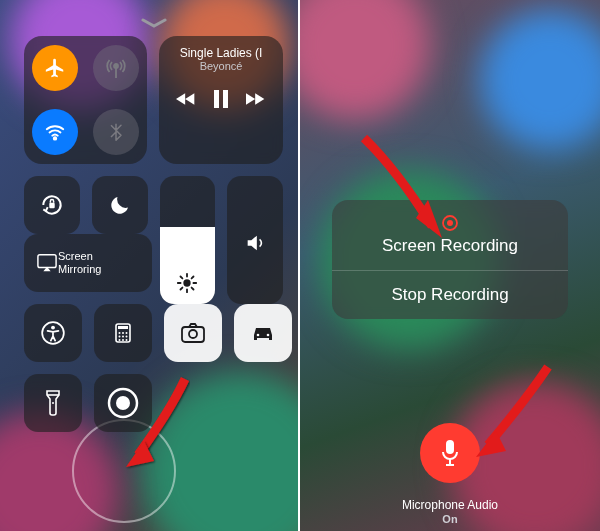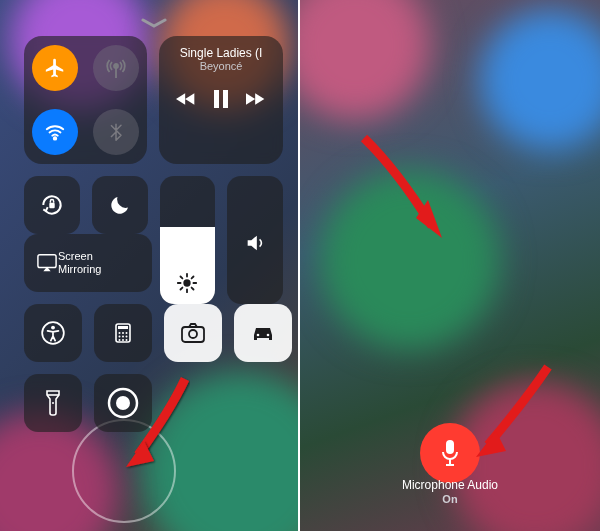--- a/index.html
+++ b/index.html
@@ -137,21 +137,21 @@
   .rec-row + .rec-row { border-top:1px solid rgba(255,255,255,0.2); }
   .rec-icon-wrap { display:flex; align-items:center; justify-content:center; gap:6px; }
 
   .mic-btn {
     position:absolute; bottom:48px; left:50%; transform:translateX(-50%);
     width:60px; height:60px; border-radius:50%;
     background:#ff3b30;
     display:flex; align-items:center; justify-content:center;
   }
   .mic-label {
-    position:absolute; bottom:26px; left:0; right:0;
+    position:absolute; bottom:6px; left:0; right:0;
     text-align:center; color:#fff; font-size:12px;
   }
   .mic-label .sub { font-size:11px; color:#d0d0d6; display:block; margin-top:1px;font-weight:bold; }
 
   svg { display:block; }
 </style>
 </head>
 <body>
 
 <div class="panel panel-left">
@@ -358,20 +358,32 @@
 
 <div class="panel panel-right">
   <div class="panel-bg">
     <div class="blob b5"></div>
       <div class="blob b6"></div>
       <div class="blob b7"></div>
       <div class="blob b8"></div>
   </div>
 
   <div class="right-content">
+    <div class="rec-panel">
+      <div class="rec-row">
+        <div class="rec-icon-wrap">
+          <svg width="18" height="18" viewBox="0 0 18 18">
+              <circle cx="9" cy="9" r="7" stroke="#ff3b30" stroke-width="1.8" fill="none"></circle>
+              <circle cx="9" cy="9" r="3" fill="#ff3b30"></circle>
+            </svg>
+        </div>
+        <div style="margin-top:4px;">Screen Recording</div>
+      </div>
+      <div class="rec-row">Stop Recording</div>
+    </div>
 
     <svg class="arrow" width="100" height="110" style="left:52px; top:130px;" viewBox="0 0 100 110">
       <path d="M12 8 Q45 40 80 96" stroke="#e21b1b" stroke-width="9" fill="none"></path>
       <path d="M90 108 L64 88 L76 70 Z" fill="#e21b1b"></path>
     </svg>
 
     <div class="mic-btn">
       <svg width="24" height="30" viewBox="0 0 24 30">
           <rect x="8" y="2" width="8" height="14" rx="4" fill="#fff"></rect>
           <path d="M5 14a7 7 0 0 0 14 0" stroke="#fff" stroke-width="2" fill="none"></path>

